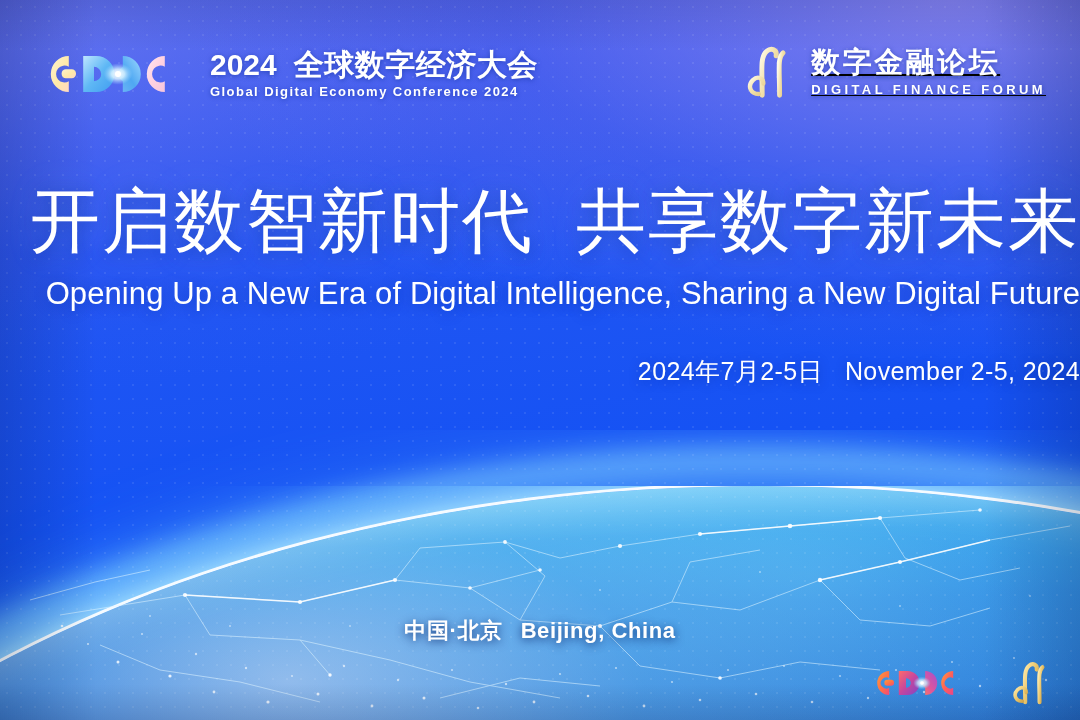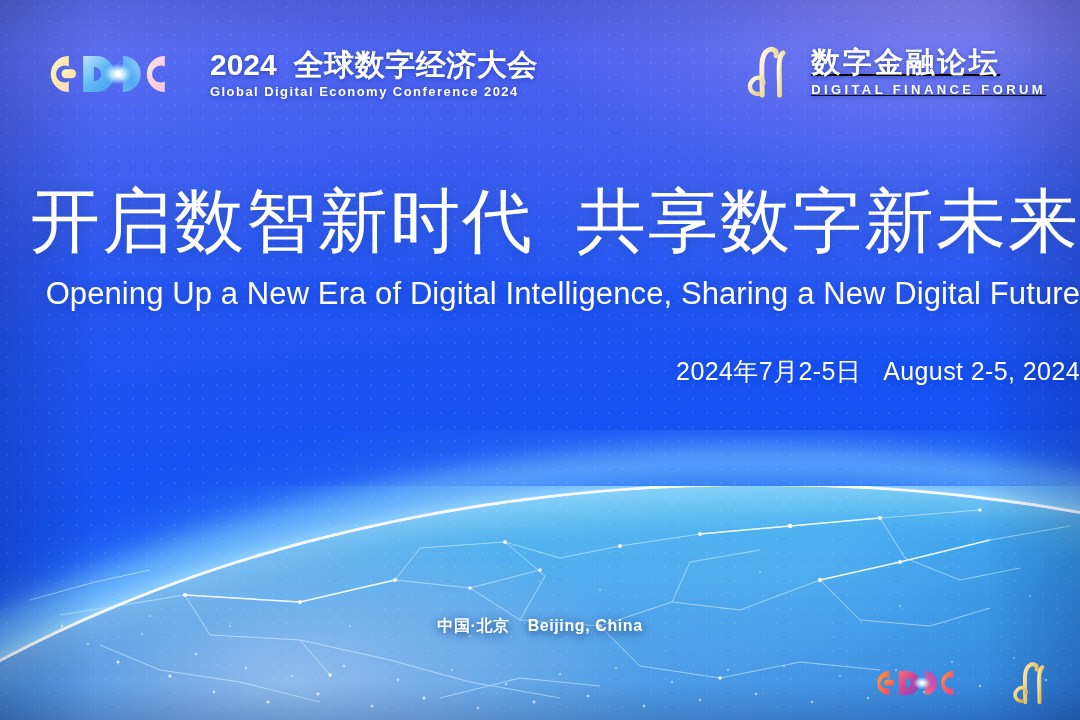--- a/index.html
+++ b/index.html
@@ -116,21 +116,21 @@
   .h-date{
     margin-top:44px;
     font-size:25px; font-weight:400; color:#ffffff; letter-spacing:.4px;
     white-space:nowrap; text-shadow:0 2px 11px rgba(6,40,150,.45);
   }
   .h-date .sep{ display:inline-block; width:22px; }
 
   
   .location{
     position:absolute; left:0; top:616px; width:1080px; z-index:6;
-    text-align:center; font-size:16px; font-weight:700; color:#ffffff;
+    text-align:center; font-size:22px; font-weight:700; color:#ffffff;
     letter-spacing:.6px; white-space:nowrap;
     text-shadow:0 2px 10px rgba(2,25,95,.75);
   }
   .location .sep2{ display:inline-block; width:18px; }
 
   
   .footer-logos{ position:absolute; right:26px; bottom:14px; z-index:6; display:flex; align-items:center; gap:30px; }
   .f-gdec{ width:112px; height:40px; }
   .f-dff{ width:48px; height:46px; }
 </style>
@@ -308,21 +308,21 @@
       <div class="dff-txt">
         <div class="dff-cn">数字金融论坛</div>
         <div class="dff-en">DIGITAL FINANCE FORUM</div>
       </div>
     </div>
   </div>
 
   <div class="headline">
     <div class="h-cn"><span>开启数智新时代</span><span class="gapsp"></span><span>共享数字新未来</span></div>
     <div class="h-en">Opening Up a New Era of Digital Intelligence, Sharing a New Digital Future</div>
-    <div class="h-date"><span>2024年7月2-5日</span><span class="sep"></span><span>August 2-5, 2024</span></div>
+    <div class="h-date"><span>2024年7月2-5日</span><span class="sep"></span><span>November 2-5, 2024</span></div>
   </div>
 
   <div class="location"><span>中国·北京</span><span class="sep2"></span><span>Beijing, China</span></div>
 
   <div class="footer-logos">
     <svg class="f-gdec" viewBox="0 0 270 100">
       <defs>
         <linearGradient id="fG" x1="0" y1="0" x2="1" y2="1">
           <stop offset="0%" stop-color="#ff9a3c"></stop>
             <stop offset="60%" stop-color="#ff6b4a"></stop>

